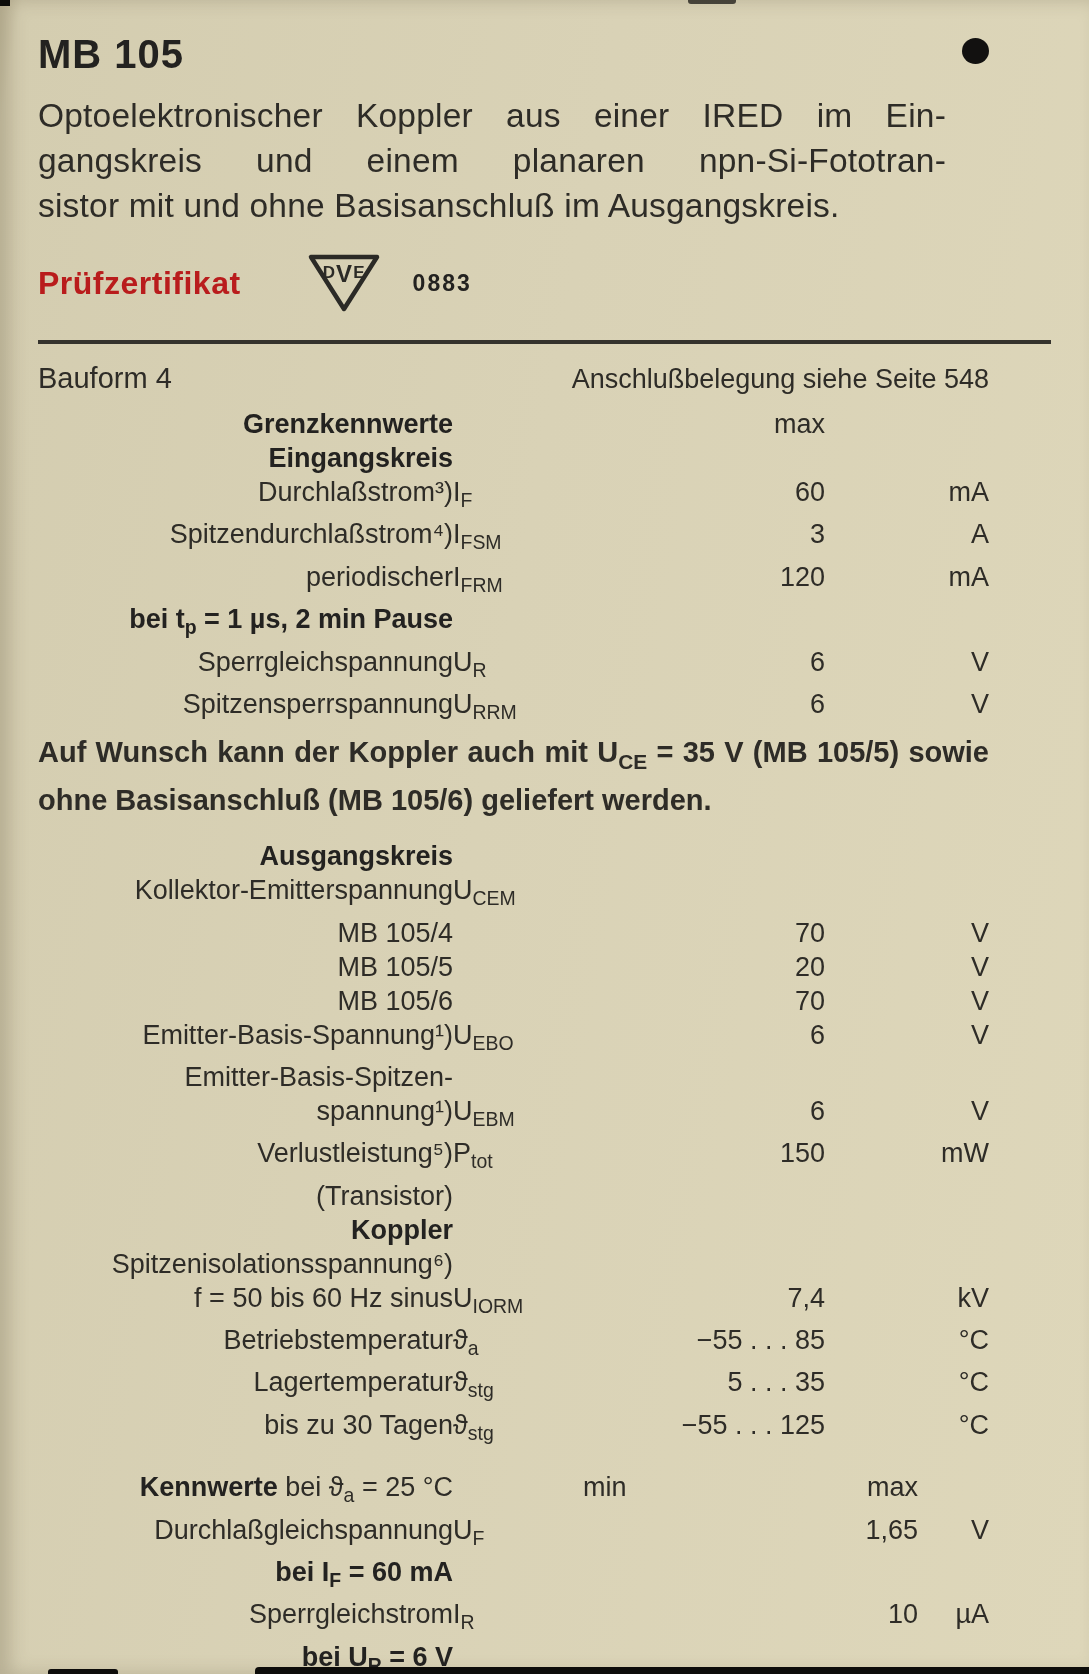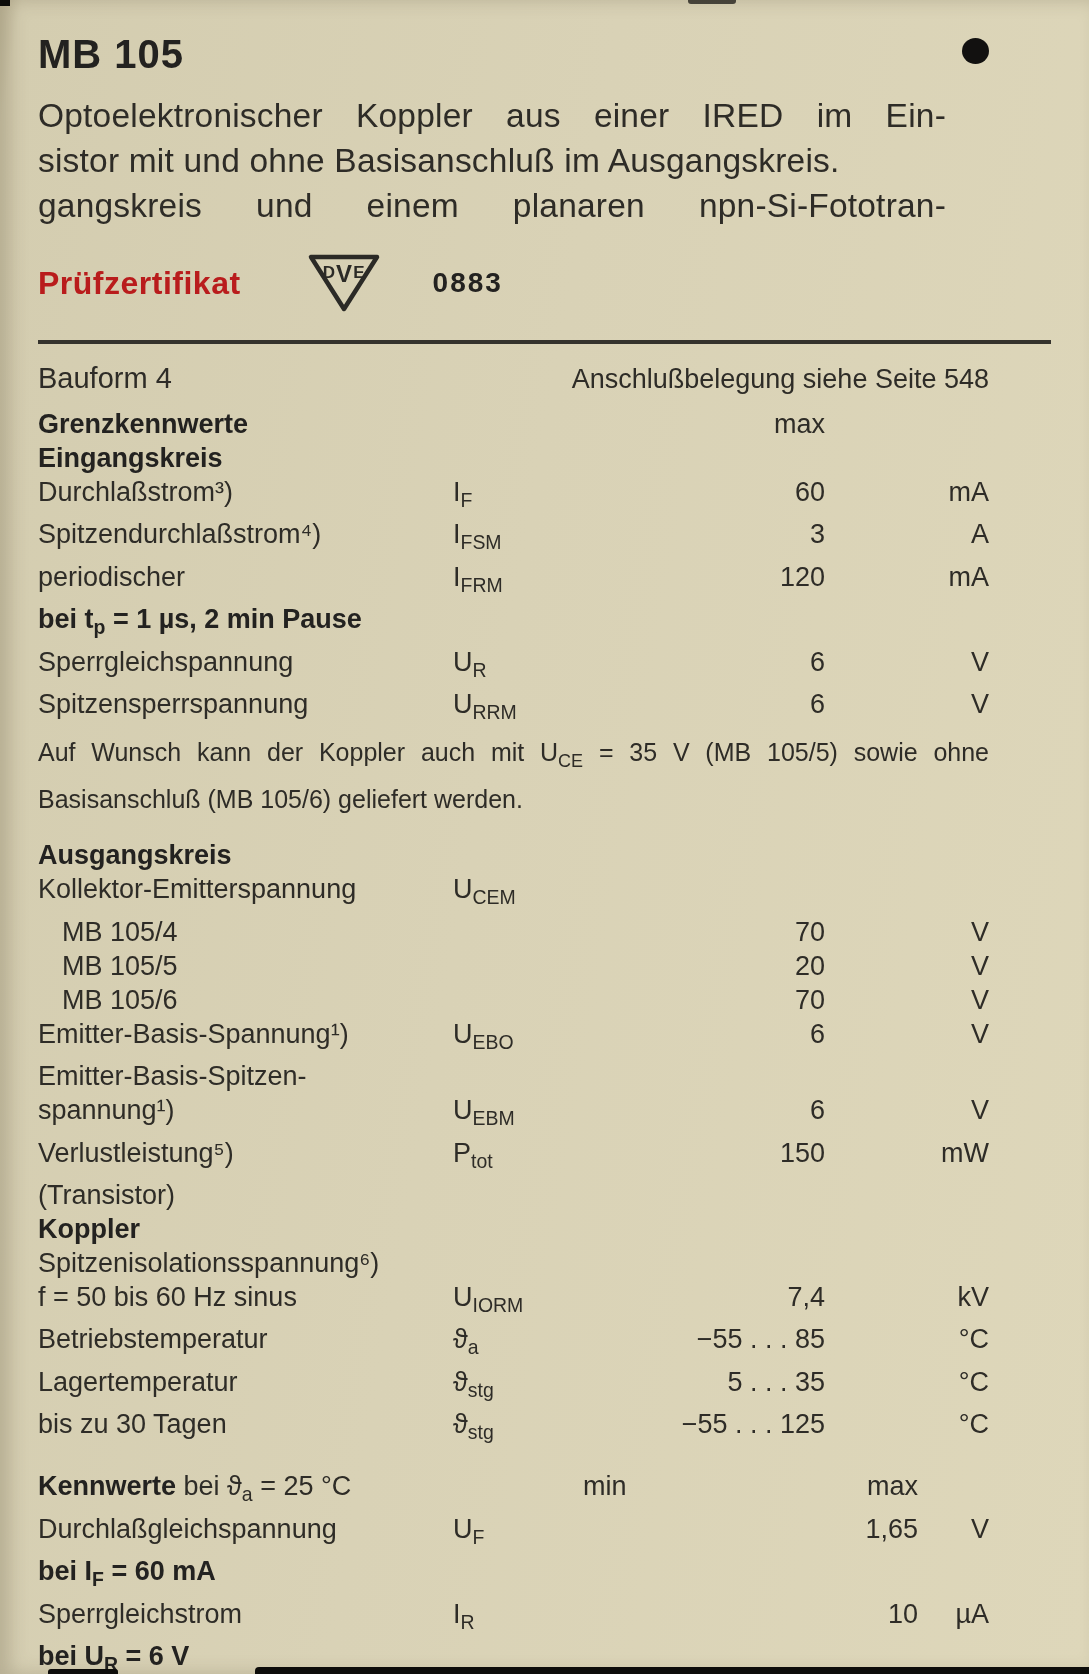--- a/index.html
+++ b/index.html
@@ -19,59 +19,59 @@
   .ptitle{font-size:40px;font-weight:bold;letter-spacing:1px;color:#232220;margin-top:6px;}
   .dot{width:27px;height:26px;background:#121110;border-radius:50%;margin-top:12px;}
 
   .intro{margin-top:16px;font-size:33.5px;line-height:45px;letter-spacing:0.2px;width:908px;}
   .il{white-space:nowrap;}
   .il.j{text-align:justify;text-align-last:justify;white-space:normal;}
 
   .certrow{margin-top:22px;display:flex;align-items:center;height:66px;}
   .certlabel{font-weight:bold;font-size:32px;letter-spacing:0.5px;color:#b91c1c;}
   .vde{margin-left:62px;flex:0 0 auto;}
-  .certnum{font-weight:bold;font-size:28px;margin-left:48px;letter-spacing:2px;color:#232220;}
+  .certnum{font-weight:bold;font-size:23px;margin-left:28px;letter-spacing:2px;color:#232220;}
 
   .rule{height:4px;background:#35332d;margin:24px -62px 0 0;}
 
   .bauformrow{margin-top:18px;display:flex;justify-content:space-between;align-items:baseline;gap:37px;}
   .bauform{font-size:29px;}
   .pinout{font-size:27px;}
 
   .table{margin-top:12px;font-size:27px;}
   .trow{display:grid;grid-template-columns:415px 150px 222px 1fr;align-items:baseline;min-height:34px;line-height:34px;}
   .k5 .trow{grid-template-columns:415px 130px 150px 185px 1fr;}
   .k5{margin-top:20px;}
-  .c-label{white-space:nowrap;overflow:visible;}
+  .c-label{white-space:nowrap;overflow:visible;text-align:right;}
   .c-val,.c-max,.c-unit{text-align:right;white-space:nowrap;}
   .c-min{}
   .trow.ind .c-label{padding-left:24px;}
 
-  .note{font-size:25px;line-height:38px;margin:4px 0 20px;text-align:justify;}
+  .note{font-size:29px;line-height:38px;margin:4px 0 20px;text-align:justify;font-weight:bold;}
 
   .artifact{position:absolute;background:#0d0c0a;}
   .a-bottom{left:255px;right:0;bottom:0;height:7px;border-radius:4px 0 0 0;}
   .a-bottom-small{left:48px;bottom:0;width:70px;height:5px;border-radius:3px 3px 0 0;}
   .a-top{left:688px;top:0;width:48px;height:4px;opacity:.7;border-radius:0 0 3px 3px;}
   .a-corner{left:0;top:0;width:10px;height:6px;}
 </style>
 </head>
 <body>
 
 <div id="page">
 
   <div class="titlerow">
     <div class="ptitle">MB 105</div>
     <span class="dot"></span>
   </div>
 
   <div class="intro">
     <div class="il j">Optoelektronischer Koppler aus einer IRED im Ein-</div>
+    <div class="il j">gangskreis und einem planaren npn-Si-Fototran-</div>
     <div class="il">sistor mit und ohne Basisanschluß im Ausgangskreis.</div>
-    <div class="il j">gangskreis und einem planaren npn-Si-Fototran-</div>
   </div>
 
   <div class="certrow">
     <span class="certlabel">Prüfzertifikat</span>
     <svg class="vde" width="82" height="64" viewBox="0 0 82 64">
       <path d="M8 6 H74 L41 58 Z" fill="none" stroke="#2b2a26" stroke-width="4.5" stroke-linejoin="round"></path>
       <text x="26" y="27" text-anchor="middle" font-size="17" font-weight="bold" fill="#2b2a26">D</text>
       <text x="41" y="31" text-anchor="middle" font-size="24" font-weight="bold" fill="#2b2a26">V</text>
       <text x="56" y="27" text-anchor="middle" font-size="17" font-weight="bold" fill="#2b2a26">E</text>
     </svg>

